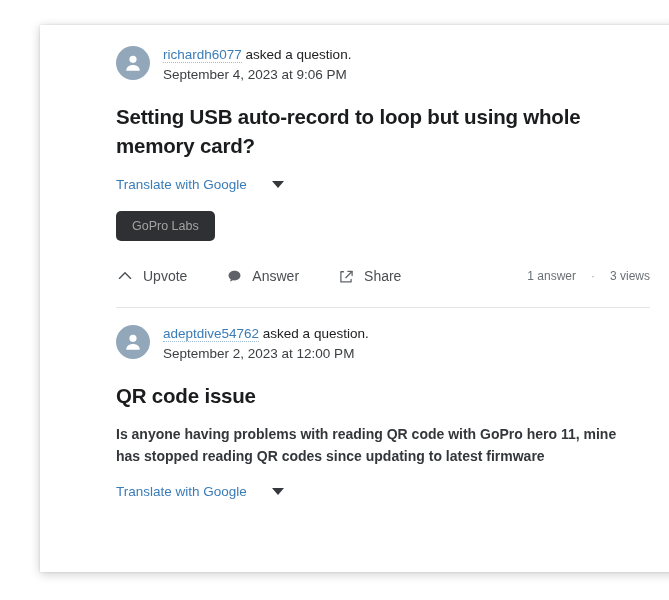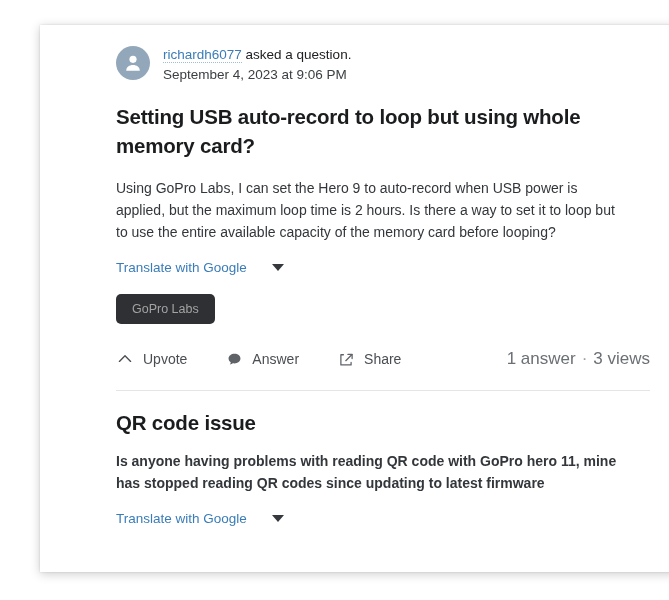--- a/index.html
+++ b/index.html
@@ -160,26 +160,26 @@
   }
   .action-icon {
     display: flex;
     align-items: center;
     justify-content: center;
     width: 18px;
     height: 18px;
   }
   .stats {
     margin-left: auto;
-    font-size: 17px;
+    font-size: 12px;
     color: #6b7075;
     white-space: nowrap;
     display: flex;
     align-items: center;
-    gap: 6px;
+    gap: 15px;
   }
   .stat-dot { color: #9aa0a6; }
 
   
   .divider {
     height: 1px;
     background: #e3e5e7;
     margin: 18px 28px 0 28px;
   }
 </style>
@@ -202,21 +202,20 @@
         <div class="author-text">
           <div class="author-line">
             <span class="username">richardh6077</span><span class="asked-suffix"> asked a question.</span>
           </div>
           <div class="timestamp">September 4, 2023 at 9:06 PM</div>
         </div>
       </div>
 
       <div class="post-title">Setting USB auto-record to loop but using whole memory card?</div>
 
-      <div class="post-body">Using GoPro Labs, I can set the Hero 9 to auto-record when USB power is applied, but the maximum loop time is 2 hours. Is there a way to set it to loop but to use the entire available capacity of the memory card before looping?</div>
 
       <div class="translate-row">
         <span class="translate-label">Translate with Google</span>
         <span class="caret"></span>
       </div>
 
       <div class="tag-row">
         <span class="tag-chip">GoPro Labs</span>
       </div>
 
@@ -256,20 +255,34 @@
           <span class="stat-dot">·</span>
           <span>3 views</span>
         </div>
       </div>
     </div>
 
     <div class="divider"></div>
 
     <div class="post post-2">
 
+      <div class="author-row">
+        <div class="avatar">
+          <svg width="22" height="22" viewBox="0 0 24 24" aria-hidden="true">
+            <circle cx="12" cy="8" r="3.9" fill="#ffffff"></circle>
+            <path d="M4.6 20.5c0-4.1 3.3-6.4 7.4-6.4s7.4 2.3 7.4 6.4z" fill="#ffffff"></path>
+          </svg>
+        </div>
+        <div class="author-text">
+          <div class="author-line">
+            <span class="username">adeptdive54762</span><span class="asked-suffix"> asked a question.</span>
+          </div>
+          <div class="timestamp">September 2, 2023 at 12:00 PM</div>
+        </div>
+      </div>
 
       <div class="post-title">QR code issue</div>
 
       <div class="post-body">Is anyone having problems with reading QR code with GoPro hero 11, mine has stopped reading QR codes since updating to latest firmware</div>
 
       <div class="translate-row">
         <span class="translate-label">Translate with Google</span>
         <span class="caret"></span>
       </div>
 

